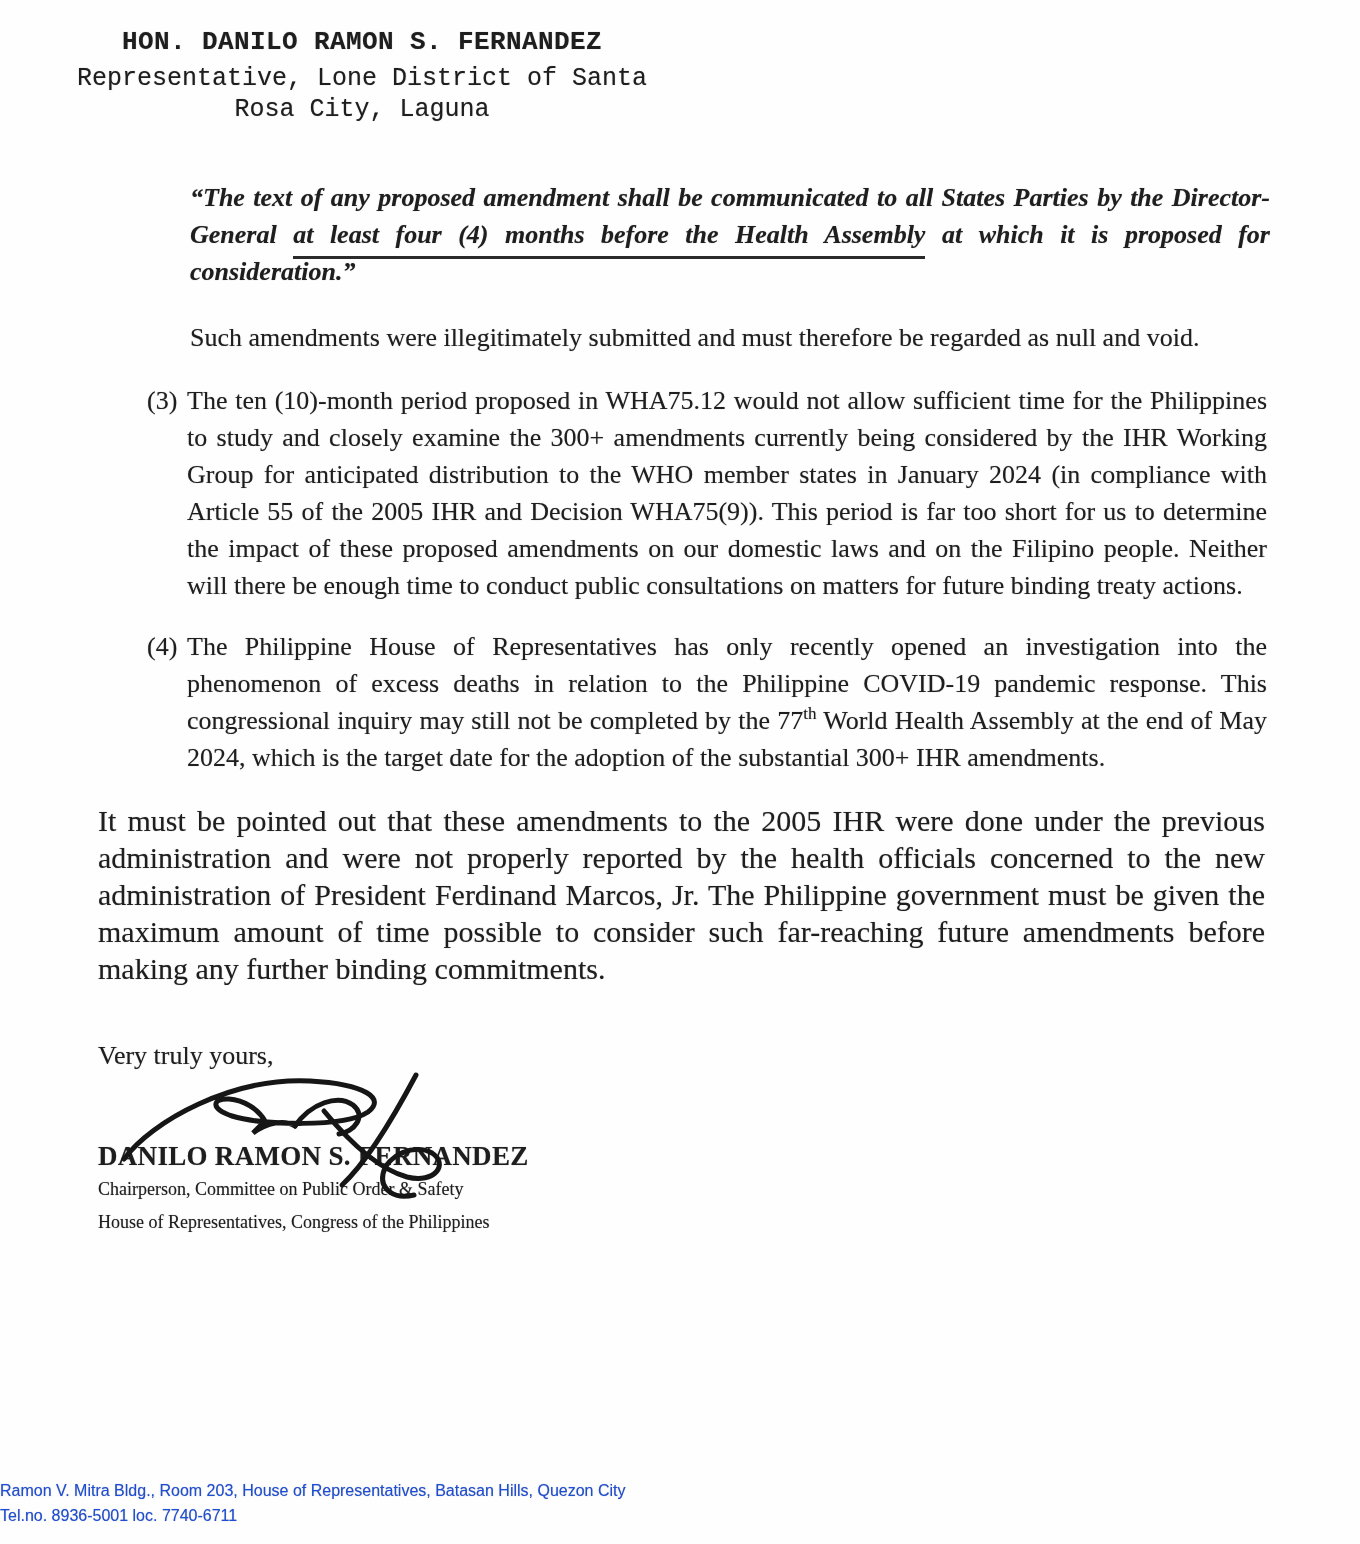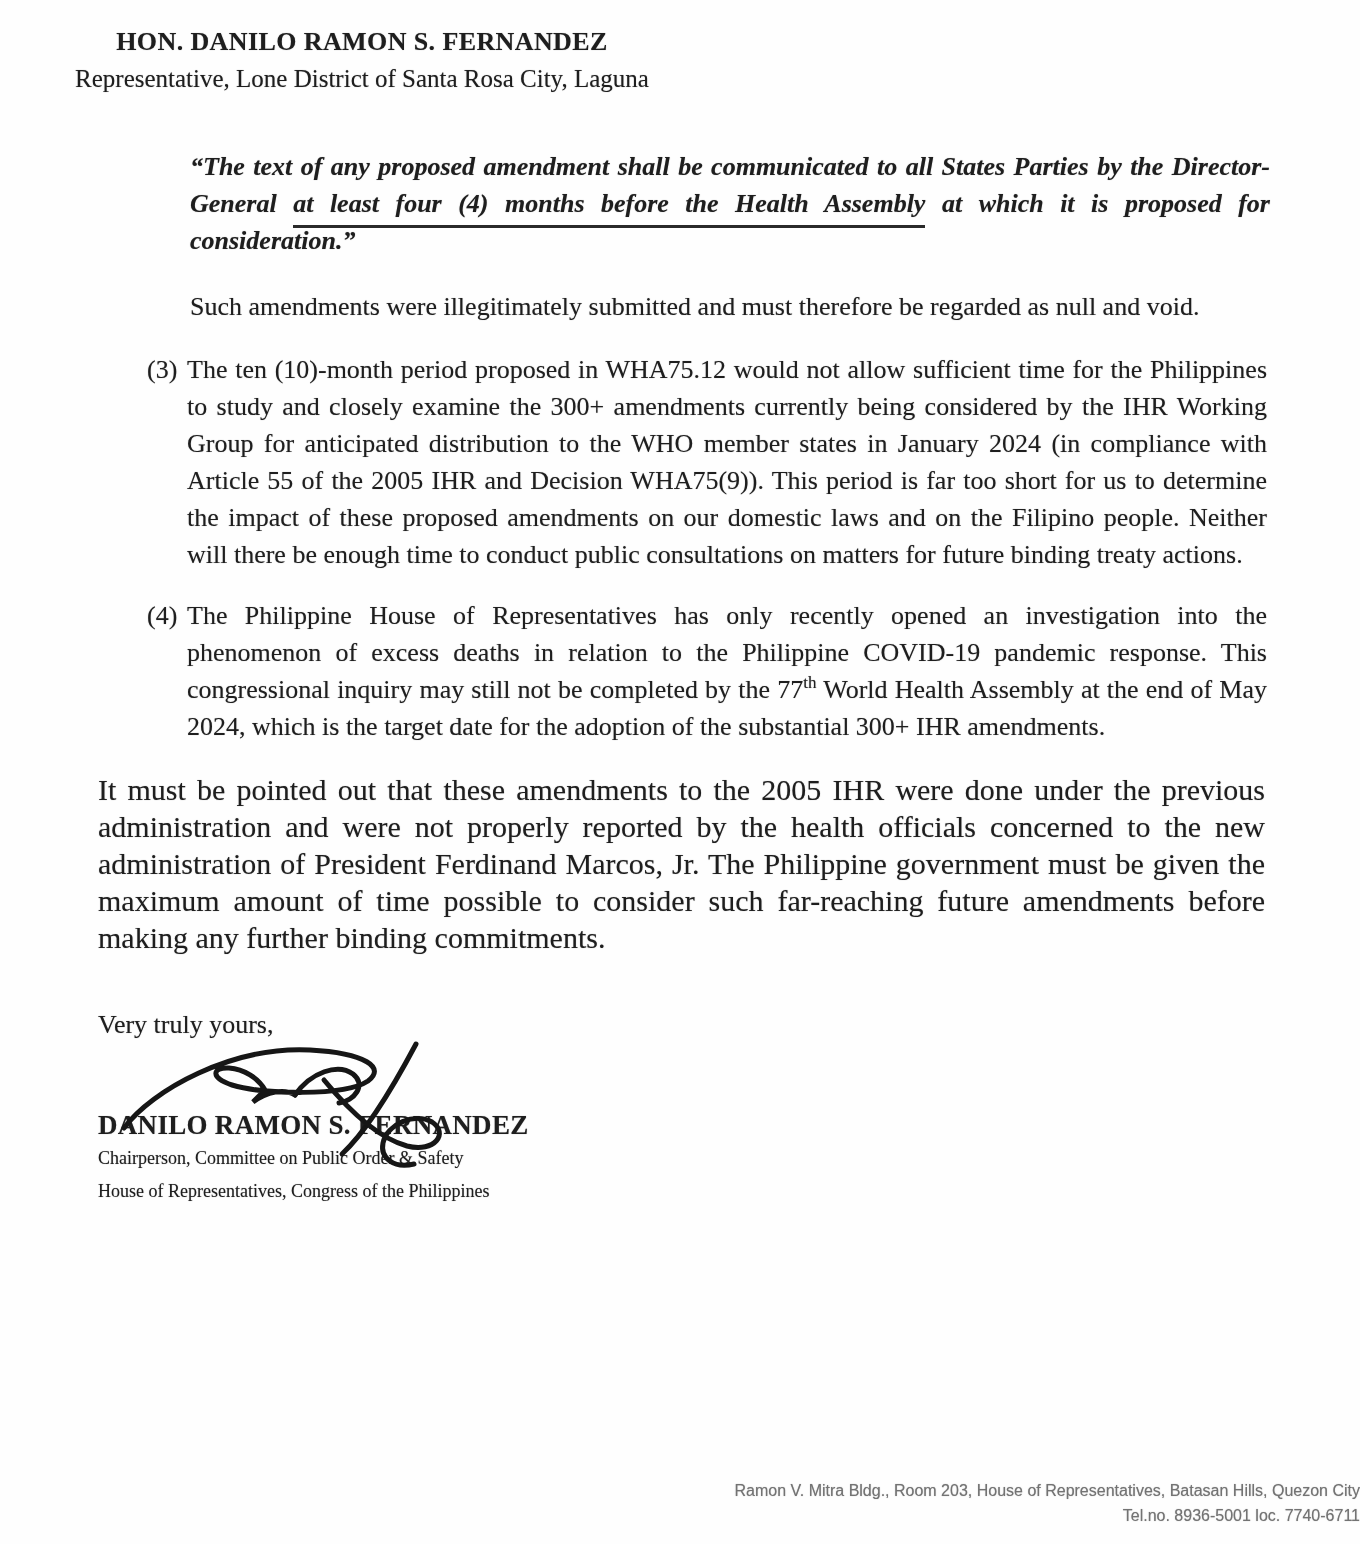--- a/index.html
+++ b/index.html
@@ -15,20 +15,21 @@
     font-family: "Liberation Serif", serif;
     color: #1e1e1e;
     overflow: hidden;
     text-shadow: 0 0 1px rgba(45,45,45,0.45);
   }
   .header-block {
     margin: 26px 0 0 52px;
     width: 620px;
     text-align: center;
     line-height: 1.25;
+    font-family: Liberation Mono, monospace;
   }
   .header-name {
     font-weight: bold;
     font-size: 26px;
     letter-spacing: 0.4px;
   }
   .header-title {
     font-size: 25px;
     margin-top: 4px;
   }
@@ -100,25 +101,25 @@
   }
   .signatory-title, .signatory-org {
     font-size: 18px;
     line-height: 33px;
   }
   .footer-block {
     position: absolute;
     left: 0;
     top: 1478px;
     width: 100%;
-    text-align: right;
+    text-align: left;
     font-family: "Liberation Sans", sans-serif;
     font-size: 16px;
     line-height: 25px;
-    color: #737373;
+    color: #1d4ed8;
     text-shadow: 0 0 1px rgba(80,80,80,0.5);
   }
 </style>
 </head>
 <body>
 
 <div class="letter">
 
   <div class="header-block">
     <div class="header-name">HON. DANILO RAMON S. FERNANDEZ</div>

